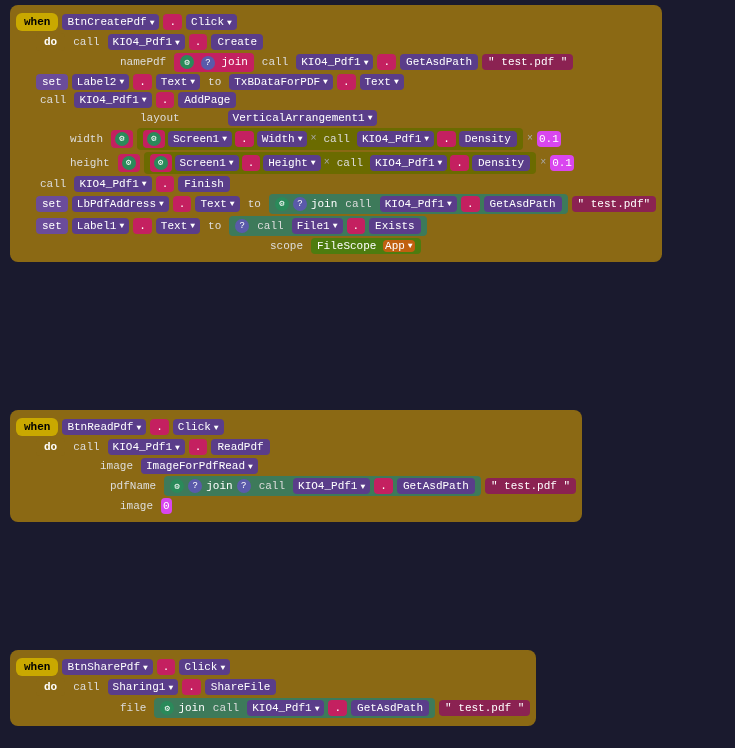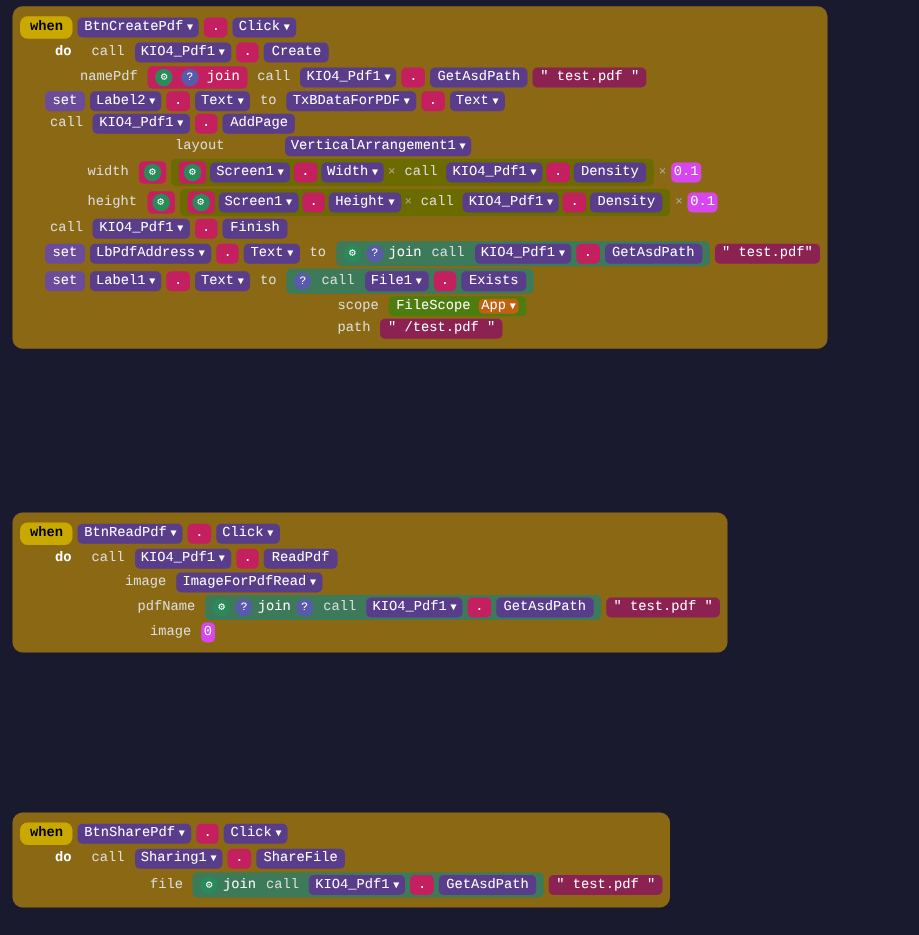--- a/index.html
+++ b/index.html
@@ -211,21 +211,21 @@
       <span class="block-label">call</span>
       <span class="block-dropdown">
         <span>KIO4_Pdf1</span>
         <span class="arrow-dropdown">▼</span>
       </span>
       <span class="block-pink">.</span>
       <span class="block-method">Create</span>
     </div>
 
     
-    <div class="row indent2" style="margin-left:44px;">
+    <div class="row indent2" style="margin-left:100px;">
       <span class="block-label">namePdf</span>
       <span class="block-pink">
         <span class="dot-btn">⚙</span>
         <span class="q-btn">?</span>
         <span>join</span>
       </span>
       <span class="block-label">call</span>
       <span class="block-dropdown">
         <span>KIO4_Pdf1</span>
         <span class="arrow-dropdown">▼</span>
@@ -410,24 +410,20 @@
     
     <div class="row" style="margin-left:250px;">
       <span class="block-label">scope</span>
       <span class="block-orange">
         <span>FileScope</span>
         <span class="block-dropdown" style="background:#c06010; border:none; padding:0 2px;">
           <span>App</span>
           <span class="arrow-dropdown">▼</span>
         </span>
       </span>
-    </div>
-    <div class="row" style="margin-left:250px;">
-      <span class="block-label">path</span>
-      <span class="block-string">" /test.pdf "</span>
     </div>
   </div>
 </div>
 
 <div class="block-container" style="top:410px; left:10px;">
   <div class="outer-block">
     
     <div class="row">
       <span class="block-event">when</span>
       <span class="block-dropdown">

